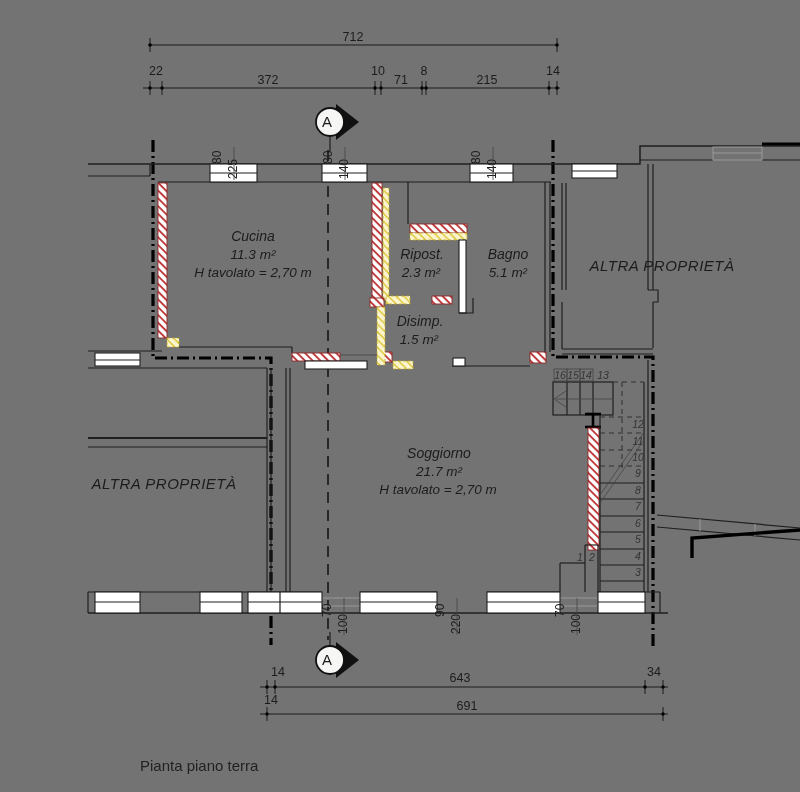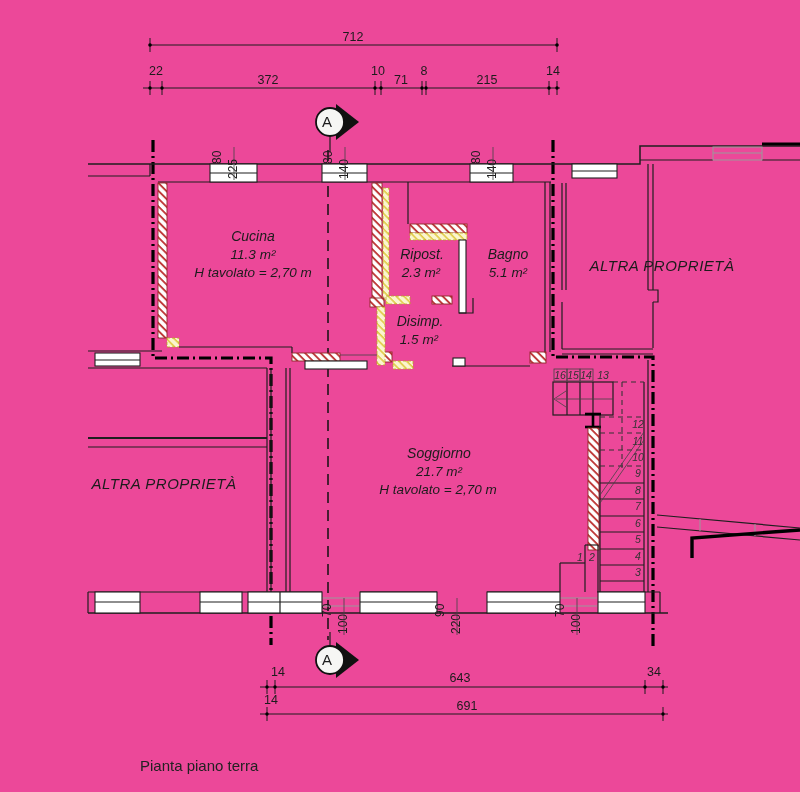--- a/index.html
+++ b/index.html
@@ -1,16 +1,16 @@
 <!DOCTYPE html>
 <html><head>
 <meta charset="utf-8">
 <style>
   html,body{margin:0;padding:0;background:#f6f6f4;}
-  .sheet{position:relative;width:800px;height:792px;background:#ec4899;overflow:hidden;
+  .sheet{position:relative;width:800px;height:792px;background:#737373;overflow:hidden;
          font-family:"Liberation Sans",sans-serif;}
   svg{position:absolute;left:0;top:0;}
   text{fill:#1c1c1c;font-family:"Liberation Sans",sans-serif;}
   .dimtxt{font-size:12.5px;}
   .rottxt{font-size:12px;}
   .roomname{font-size:14px;font-style:italic;}
   .roomarea{font-size:13.5px;font-style:italic;}
   .altra{font-size:15px;font-style:italic;letter-spacing:.5px;}
   .stairnum{font-size:10.5px;font-style:italic;fill:#333;}
   .marker{font-size:15px;}

